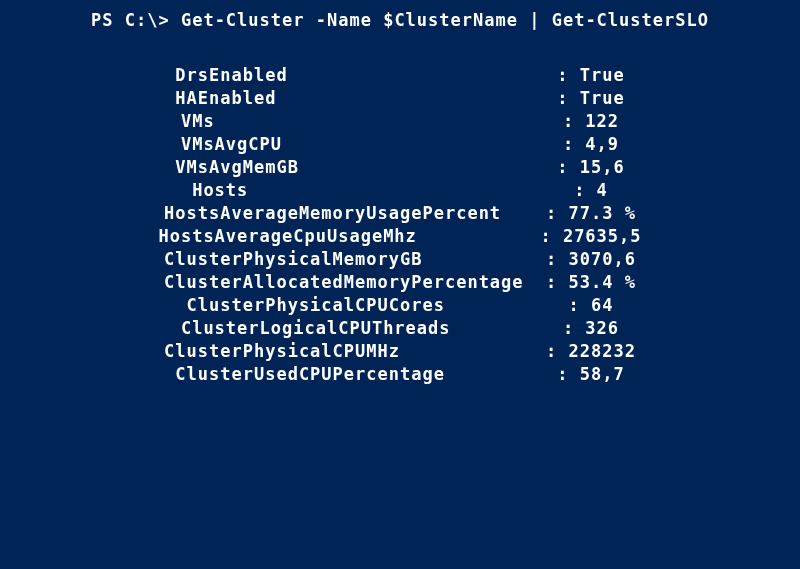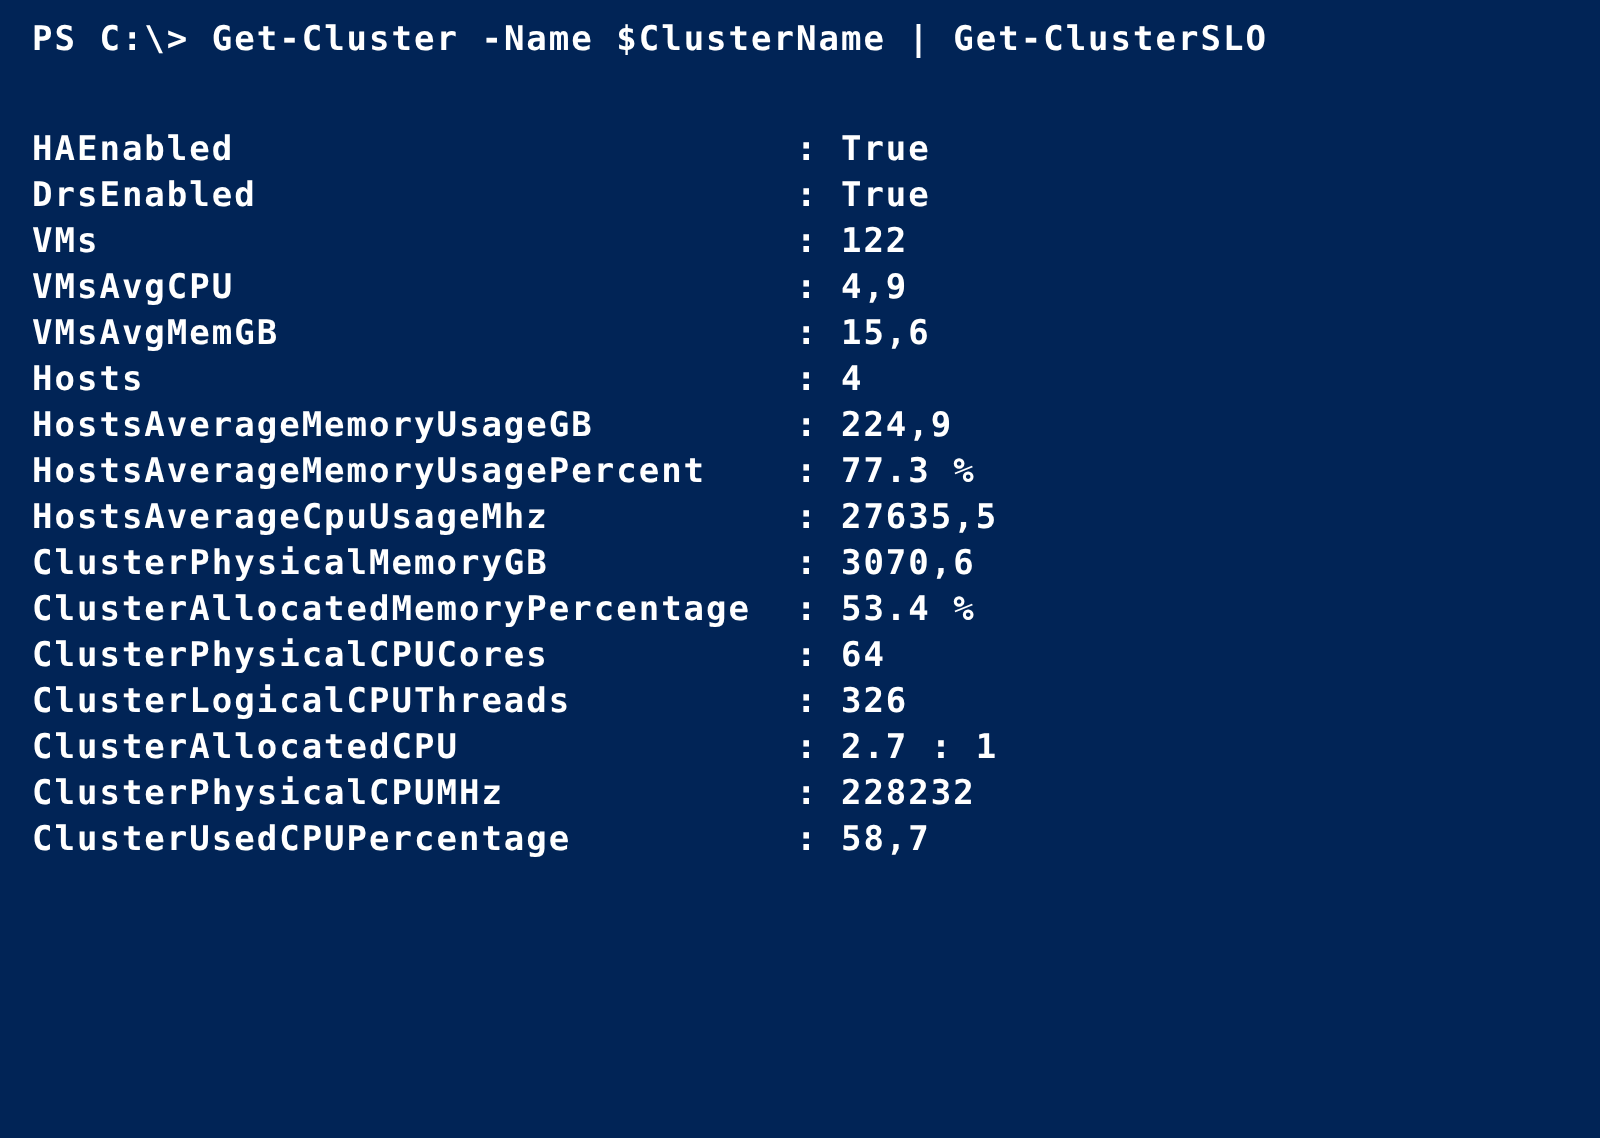--- a/index.html
+++ b/index.html
@@ -1,18 +1,19 @@
 <!DOCTYPE html>
 <html><head>
   <meta charset="utf-8">
   <style>
     * {
       margin: 0;
       padding: 0;
       box-sizing: border-box;
+      text-align: center;
     }
     body {
       background-color: #012456;
       color: #ffffff;
       font-family: 'Consolas', 'Lucida Console', monospace;
       font-size: 17px;
       letter-spacing: 1px;
       padding: 10px 16px;
       width: 800px;
       height: 569px;
@@ -26,29 +27,27 @@
     .output-row {
       white-space: pre;
       line-height: 23px;
     }
   </style>
 </head>
 <body>
 
 <div class="prompt-line"><span>PS C:\&gt; </span><span>Get-Cluster -Name $ClusterName | Get-ClusterSLO</span></div>
 <div id="output">
+    <div class="output-row">DrsEnabled                        : True</div>
     <div class="output-row">HAEnabled                         : True</div>
-    <div class="output-row">DrsEnabled                        : True</div>
     <div class="output-row">VMs                               : 122</div>
     <div class="output-row">VMsAvgCPU                         : 4,9</div>
     <div class="output-row">VMsAvgMemGB                       : 15,6</div>
     <div class="output-row">Hosts                             : 4</div>
-    <div class="output-row">HostsAverageMemoryUsageGB         : 224,9</div>
     <div class="output-row">HostsAverageMemoryUsagePercent    : 77.3 %</div>
     <div class="output-row">HostsAverageCpuUsageMhz           : 27635,5</div>
     <div class="output-row">ClusterPhysicalMemoryGB           : 3070,6</div>
     <div class="output-row">ClusterAllocatedMemoryPercentage  : 53.4 %</div>
     <div class="output-row">ClusterPhysicalCPUCores           : 64</div>
     <div class="output-row">ClusterLogicalCPUThreads          : 326</div>
-    <div class="output-row">ClusterAllocatedCPU               : 2.7 : 1</div>
     <div class="output-row">ClusterPhysicalCPUMHz             : 228232</div>
     <div class="output-row">ClusterUsedCPUPercentage          : 58,7</div>
   </div>
 
 </body></html>

